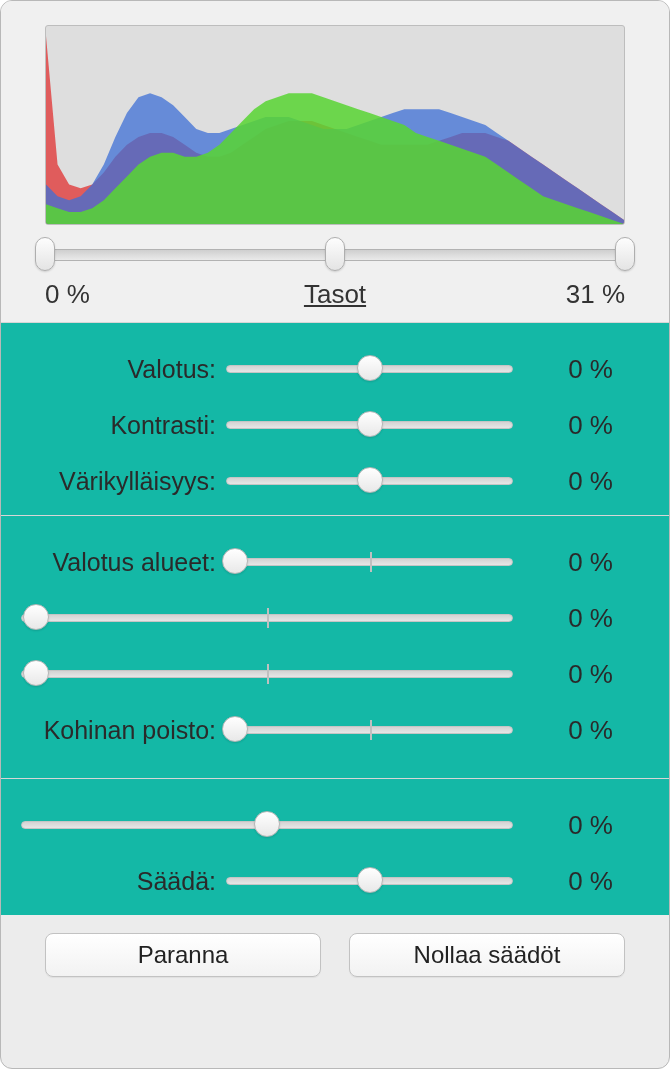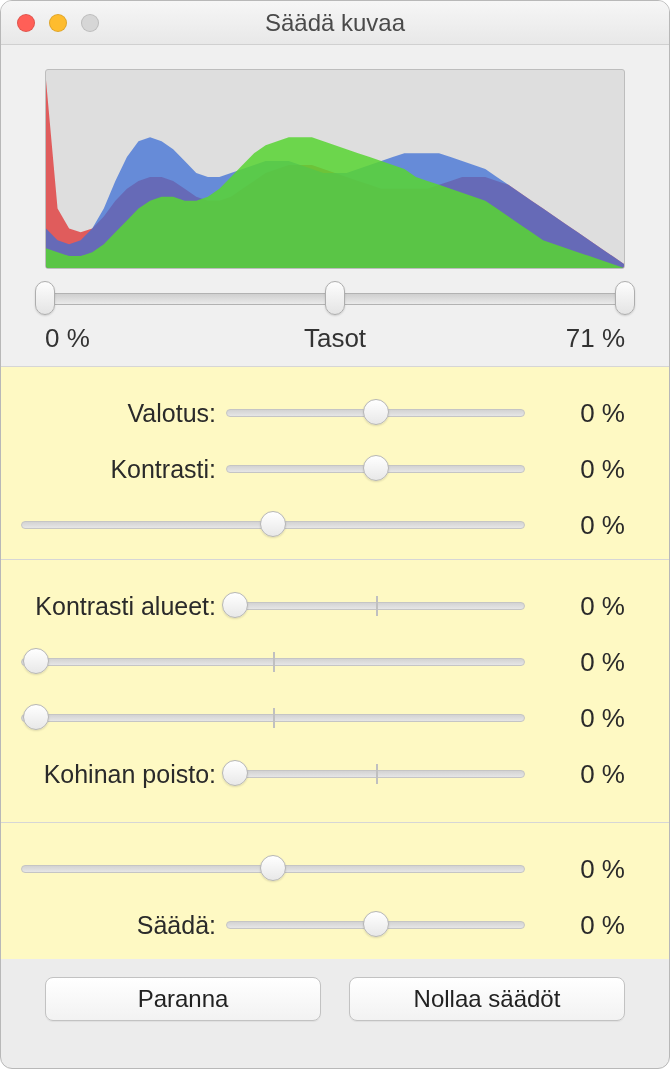--- a/index.html
+++ b/index.html
@@ -97,26 +97,26 @@
     transform: translateX(-50%);
     box-shadow: 0 1px 2px rgba(0,0,0,0.15);
   }
   .levels-labels {
     display: flex;
     justify-content: space-between;
     margin-top: 8px;
     font-size: 26px;
     color: #333;
   }
-  .levels-labels span:nth-child(2){ position:absolute; left:50%; transform:translateX(-50%); }
+  .levels-labels span:nth-child(2){ position:absolute; left:50%; transform:translateX(-50%);text-decoration:underline; }
 
   .sliders-group {
-    padding: 18px 44px 6px 20px;
+    padding: 18px 56px 6px 20px;
     border-bottom: 1px solid #d6d6d6;
-    background: #fef9c3;
+    background: #14b8a6;
   }
   .sliders-group.last { border-bottom: none; }
   .slider-row {
     display: flex;
     align-items: center;
     height: 56px;
   }
   .slider-label {
     width: 205px;
     text-align: right;
@@ -183,28 +183,20 @@
     display:flex;align-items:center;justify-content:center;
     cursor: pointer;
     text-align: center;
   }
 </style>
 </head>
 <body>
 
 <div class="window">
 
-  <div class="titlebar">
-    <div class="traffic">
-      <div class="traffic-btn tb-close"></div>
-      <div class="traffic-btn tb-min"></div>
-      <div class="traffic-btn tb-max"></div>
-    </div>
-    <div class="title">Säädä kuvaa</div>
-  </div>
 
   <div class="content">
 
     <div class="histogram-area">
       <div class="histogram">
         <svg id="hist-svg" viewBox="0 0 580 200" preserveAspectRatio="none">
             <path d="M 0 200 L 0.0 10.0 L 11.6 140.0 L 23.2 160.0 L 34.8 164.0 L 46.4 160.0 L 58.0 148.0 L 69.6 132.0 L 81.2 120.0 L 92.8 112.0 L 104.4 108.0 L 116.0 108.0 L 127.6 112.0 L 139.2 120.0 L 150.8 128.0 L 162.4 132.0 L 174.0 132.0 L 185.6 128.0 L 197.2 120.0 L 208.8 112.0 L 220.4 104.0 L 232.0 100.0 L 243.6 96.0 L 255.2 96.0 L 266.8 96.0 L 278.4 100.0 L 290.0 104.0 L 301.6 108.0 L 313.2 112.0 L 324.8 116.0 L 336.4 120.0 L 348.0 120.0 L 359.6 120.0 L 371.2 120.0 L 382.8 120.0 L 394.4 116.0 L 406.0 112.0 L 417.6 108.0 L 429.2 108.0 L 440.8 108.0 L 452.4 112.0 L 464.0 116.0 L 475.6 124.0 L 487.2 132.0 L 498.8 140.0 L 510.4 148.0 L 522.0 156.0 L 533.6 164.0 L 545.2 172.0 L 556.8 180.0 L 568.4 188.0 L 580.0 196.0 L 580 200 Z" fill="#e03030" fill-opacity="0.75"></path>
             <path d="M 0 200 L 0.0 160.0 L 11.6 172.0 L 23.2 176.0 L 34.8 172.0 L 46.4 160.0 L 58.0 140.0 L 69.6 112.0 L 81.2 88.0 L 92.8 72.0 L 104.4 68.0 L 116.0 72.0 L 127.6 80.0 L 139.2 92.0 L 150.8 104.0 L 162.4 108.0 L 174.0 108.0 L 185.6 104.0 L 197.2 100.0 L 208.8 96.0 L 220.4 92.0 L 232.0 92.0 L 243.6 92.0 L 255.2 96.0 L 266.8 100.0 L 278.4 104.0 L 290.0 104.0 L 301.6 104.0 L 313.2 100.0 L 324.8 96.0 L 336.4 92.0 L 348.0 88.0 L 359.6 84.0 L 371.2 84.0 L 382.8 84.0 L 394.4 84.0 L 406.0 88.0 L 417.6 92.0 L 429.2 96.0 L 440.8 100.0 L 452.4 108.0 L 464.0 116.0 L 475.6 124.0 L 487.2 132.0 L 498.8 140.0 L 510.4 148.0 L 522.0 156.0 L 533.6 164.0 L 545.2 172.0 L 556.8 180.0 L 568.4 188.0 L 580.0 196.0 L 580 200 Z" fill="#3e6fd6" fill-opacity="0.75"></path>
             <path d="M 0 200 L 0.0 180.0 L 11.6 184.0 L 23.2 188.0 L 34.8 188.0 L 46.4 184.0 L 58.0 176.0 L 69.6 164.0 L 81.2 152.0 L 92.8 140.0 L 104.4 132.0 L 116.0 128.0 L 127.6 128.0 L 139.2 132.0 L 150.8 132.0 L 162.4 128.0 L 174.0 120.0 L 185.6 108.0 L 197.2 96.0 L 208.8 84.0 L 220.4 76.0 L 232.0 72.0 L 243.6 68.0 L 255.2 68.0 L 266.8 68.0 L 278.4 72.0 L 290.0 76.0 L 301.6 80.0 L 313.2 84.0 L 324.8 88.0 L 336.4 92.0 L 348.0 96.0 L 359.6 100.0 L 371.2 108.0 L 382.8 112.0 L 394.4 116.0 L 406.0 120.0 L 417.6 124.0 L 429.2 128.0 L 440.8 132.0 L 452.4 140.0 L 464.0 148.0 L 475.6 156.0 L 487.2 164.0 L 498.8 172.0 L 510.4 176.0 L 522.0 180.0 L 533.6 184.0 L 545.2 188.0 L 556.8 192.0 L 568.4 196.0 L 580.0 200.0 L 580 200 Z" fill="#58d532" fill-opacity="0.85"></path>
           </svg>
@@ -212,21 +204,21 @@
 
       <div class="levels-slider">
         <div class="levels-track"></div>
         <div class="levels-handle" style="left:0%"></div>
         <div class="levels-handle" style="left:50%"></div>
         <div class="levels-handle" style="left:100%"></div>
       </div>
       <div class="levels-labels" style="position:relative;">
         <span>0 %</span>
         <span>Tasot</span>
-        <span>71 %</span>
+        <span>31 %</span>
       </div>
     </div>
 
     <div id="sliders-container">
         <div class="sliders-group">
           <div class="slider-row">
             <div class="slider-label">Valotus:</div>
             <div class="slider-body">
               <div class="slider-track"></div>
               <div class="slider-thumb" style="left: 50%;"></div>
@@ -235,30 +227,31 @@
           </div>
           <div class="slider-row">
             <div class="slider-label">Kontrasti:</div>
             <div class="slider-body">
               <div class="slider-track"></div>
               <div class="slider-thumb" style="left: 50%;"></div>
             </div>
             <div class="slider-value">0 %</div>
           </div>
           <div class="slider-row">
+            <div class="slider-label">Värikylläisyys:</div>
             <div class="slider-body">
               <div class="slider-track"></div>
               <div class="slider-thumb" style="left: 50%;"></div>
             </div>
             <div class="slider-value">0 %</div>
           </div>
         </div>
         <div class="sliders-group">
           <div class="slider-row">
-            <div class="slider-label">Kontrasti alueet:</div>
+            <div class="slider-label">Valotus alueet:</div>
             <div class="slider-body">
               <div class="slider-track"></div>
               <div class="slider-mid"></div>
               <div class="slider-thumb" style="left: 3%;"></div>
             </div>
             <div class="slider-value">0 %</div>
           </div>
           <div class="slider-row">
             <div class="slider-body">
               <div class="slider-track"></div>

